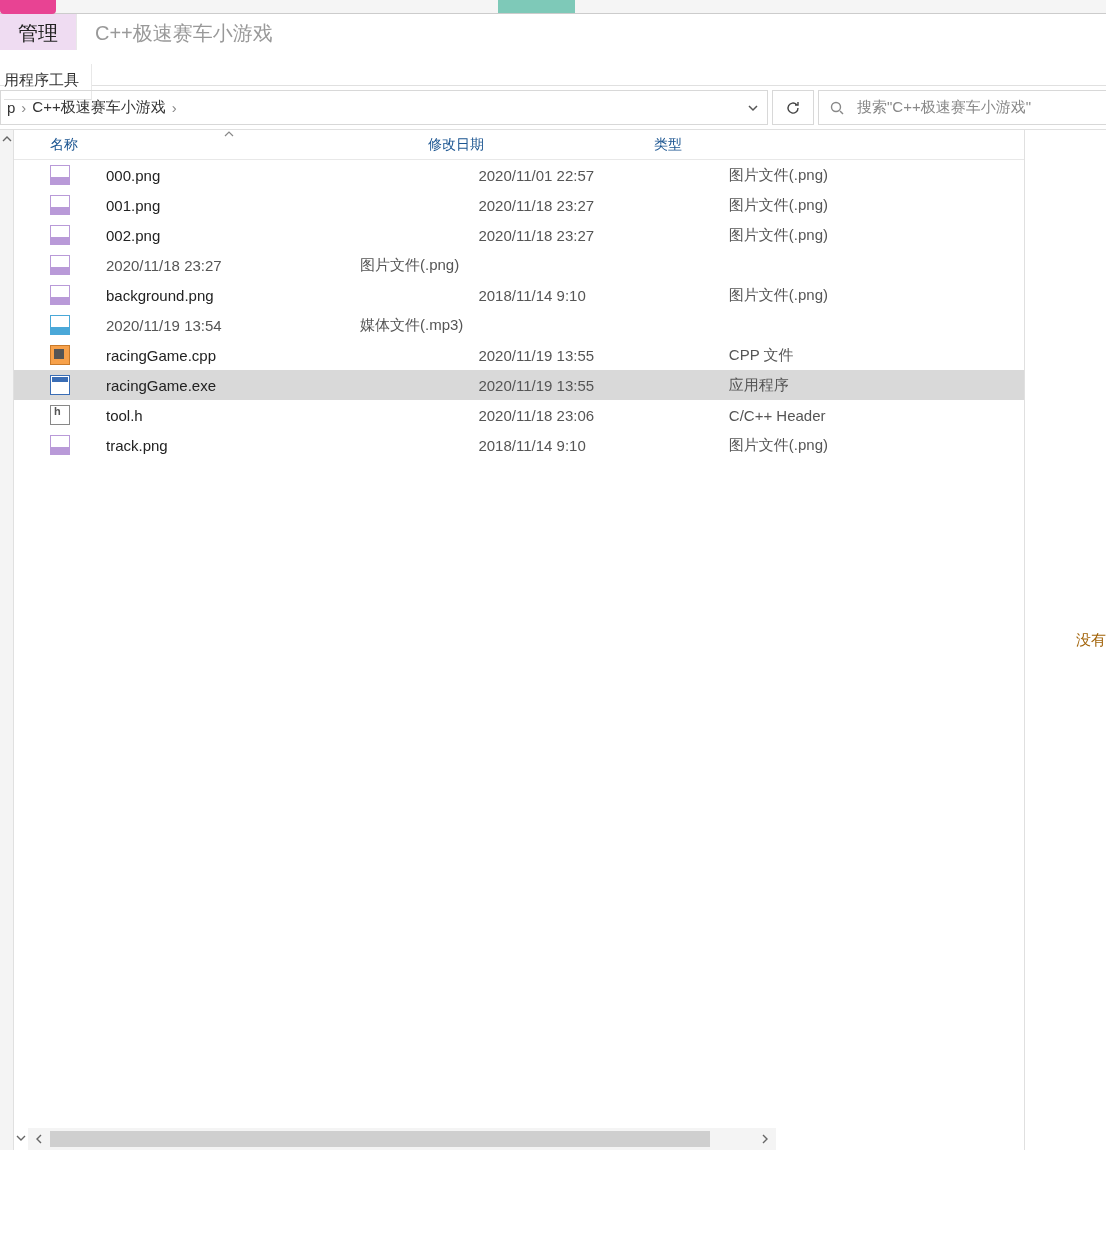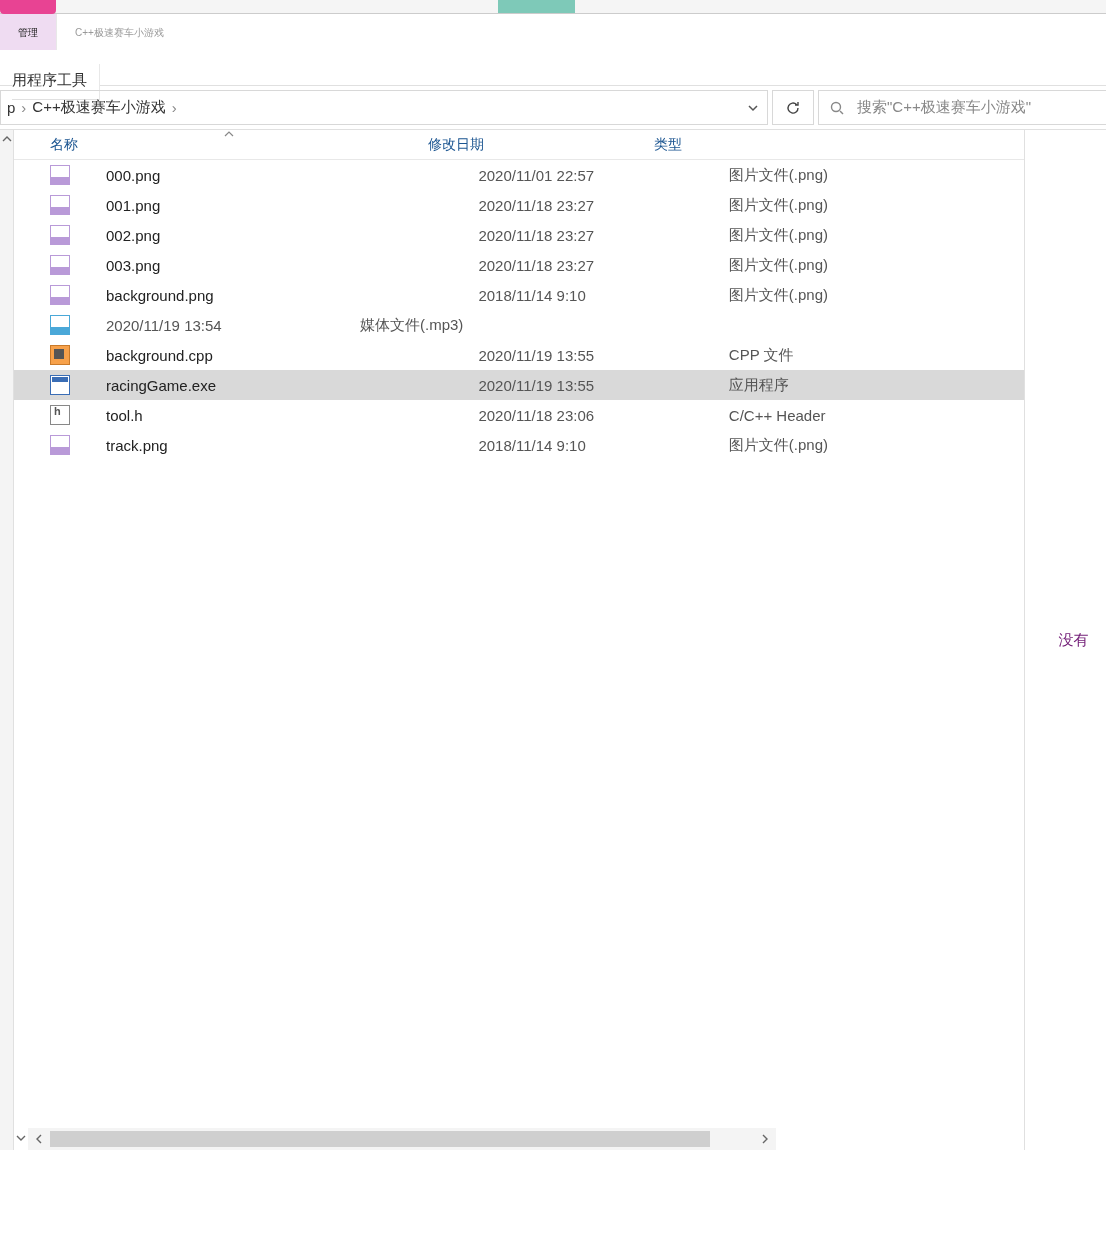--- a/index.html
+++ b/index.html
@@ -29,37 +29,37 @@
     
     .ribbon {
       height: 72px;
       border-bottom: 1px solid #e0e0e0;
       display:flex;
       align-items:flex-start;
       background:#fff;
     }
     .ribbon-tab {
       padding: 6px 18px 4px 18px;
-      font-size: 10px;
+      font-size: 20px;
       color:#333;
       border-right:1px solid #e8e8e8;
       height:36px;
       display:flex;align-items:center;
     }
     .ribbon-tab.active{
       background:#efdcf2;
       color:#222;
     }
     .ribbon-tab.title{
       color:#999;
       border-right:none;
     }
     .ribbon-sub{
       position:absolute;
-      top:50px;left:12px;
+      top:50px;left:4px;
       padding:6px 12px 8px 0;
       font-size:15px;
       color:#333;
       border-right:1px solid #e8e8e8;
       border-bottom:1px solid #e0e0e0;
       background:#fff;
       height:36px;
       display:flex;align-items:center;
     }
     .ribbon-wrap{position:relative;height:72px;border-bottom:1px solid #e0e0e0;}
@@ -131,22 +131,22 @@
     .file-row.selected{background:#d9d9d9;}
     .file-row .icon{
       width:20px;height:20px;margin-right:8px;flex:0 0 20px;
       display:flex;align-items:center;justify-content:center;
     }
     .file-row .fname{width:350px;}
     .file-row .fdate{width:226px;color:#555;}
     .file-row .ftype{width:300px;color:#555;}
     .preview-edge{
       flex:1;border-left:1px solid #e0e0e0;
-      display:flex;align-items:center;justify-content:center;
-      color:#701a75;font-size:15px;padding-left:16px;
+      display:flex;align-items:center;justify-content:flex-end;
+      color:#a16207;font-size:15px;padding-left:16px;
     }
     
     .hscroll{
       position:absolute;bottom:0;left:14px;right:248px;height:22px;
       background:#f4f4f4;display:flex;align-items:center;
     }
     .hscroll .arrow{
       width:22px;height:22px;display:flex;align-items:center;justify-content:center;
       color:#666;font-size:12px;
     }
@@ -244,38 +244,37 @@
           <div class="ftype">图片文件(.png)</div>
         </div>
         <div class="file-row">
           <div class="icon ic-png"></div>
           <div class="fname">002.png</div>
           <div class="fdate">2020/11/18 23:27</div>
           <div class="ftype">图片文件(.png)</div>
         </div>
         <div class="file-row">
           <div class="icon ic-png"></div>
-          <div class="fname">003.png</div>
           <div class="fdate">2020/11/18 23:27</div>
           <div class="ftype">图片文件(.png)</div>
         </div>
         <div class="file-row">
           <div class="icon ic-png"></div>
           <div class="fname">background.png</div>
           <div class="fdate">2018/11/14 9:10</div>
           <div class="ftype">图片文件(.png)</div>
         </div>
         <div class="file-row">
           <div class="icon ic-mp3"></div>
           <div class="fdate">2020/11/19 13:54</div>
           <div class="ftype">媒体文件(.mp3)</div>
         </div>
         <div class="file-row">
           <div class="icon ic-cpp"></div>
-          <div class="fname">background.cpp</div>
+          <div class="fname">racingGame.cpp</div>
           <div class="fdate">2020/11/19 13:55</div>
           <div class="ftype">CPP 文件</div>
         </div>
         <div class="file-row selected">
           <div class="icon ic-exe"></div>
           <div class="fname">racingGame.exe</div>
           <div class="fdate">2020/11/19 13:55</div>
           <div class="ftype">应用程序</div>
         </div>
         <div class="file-row">

